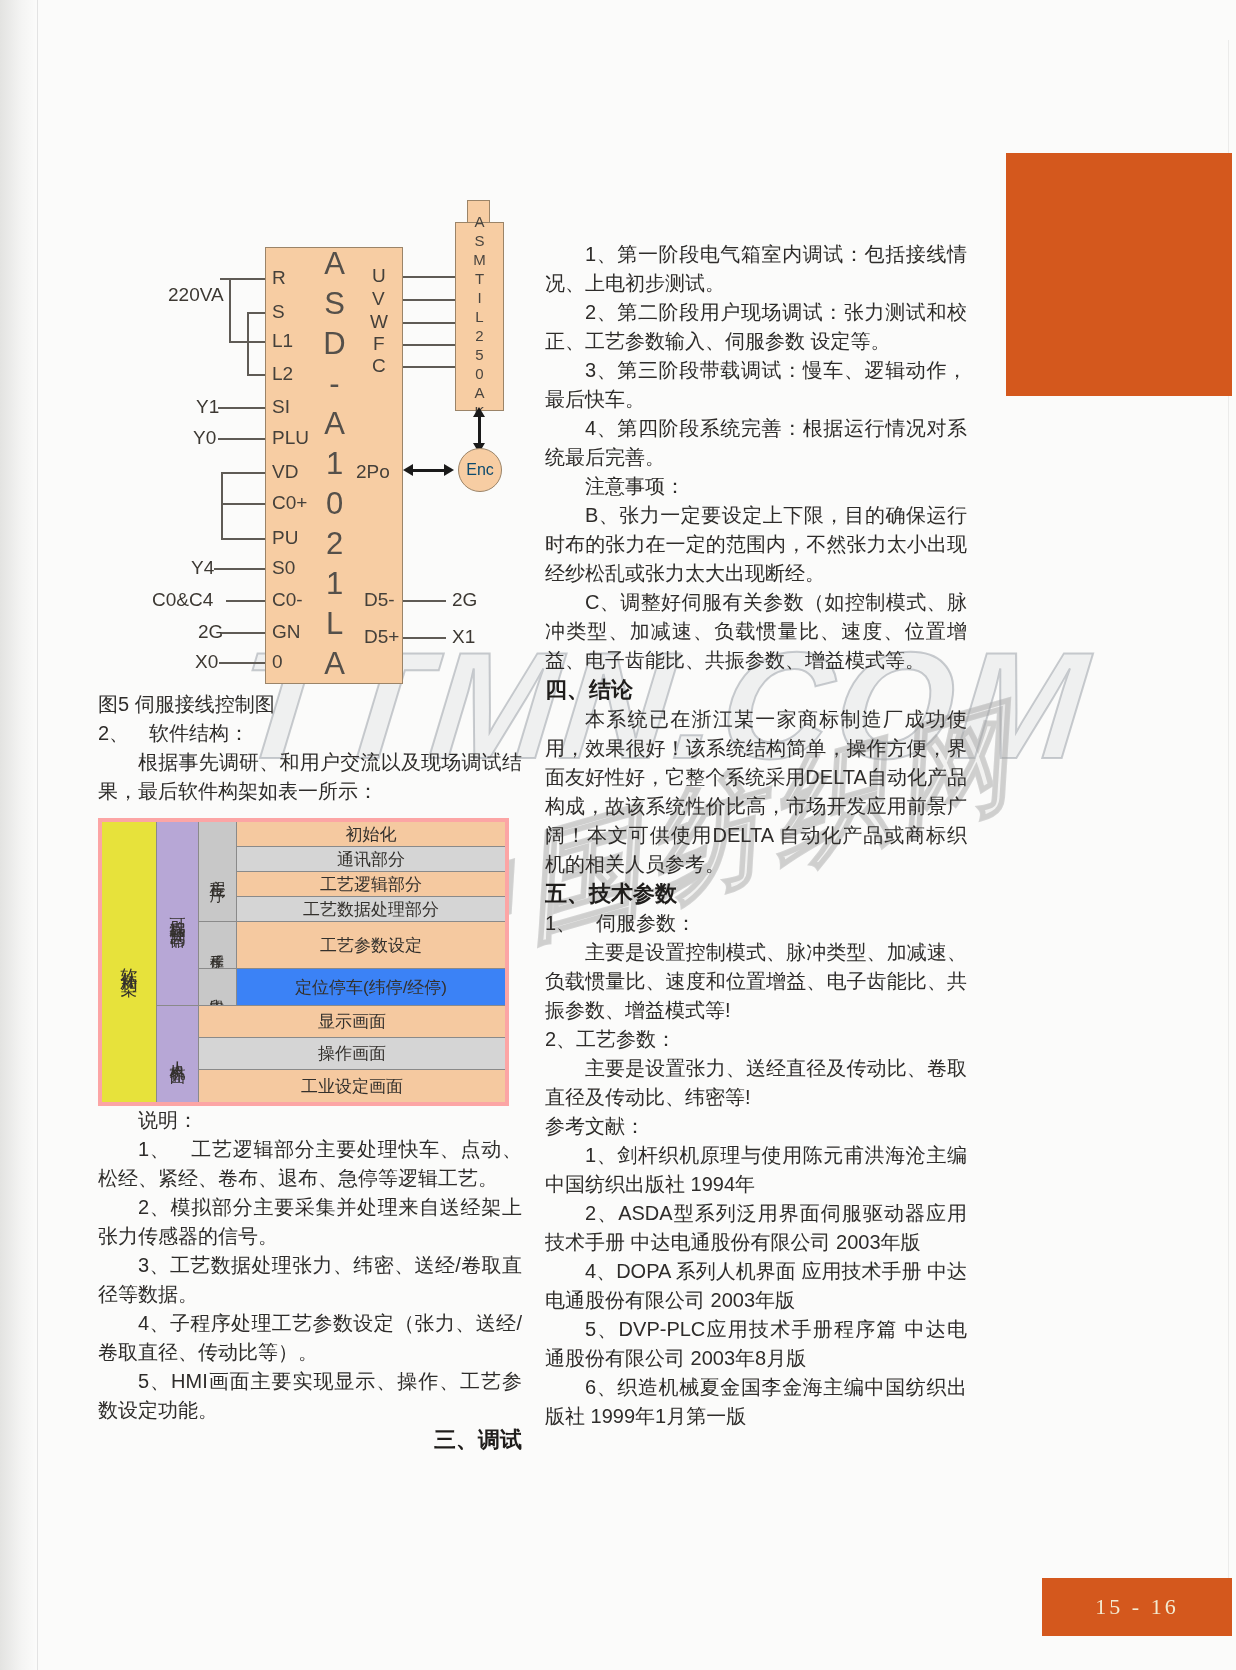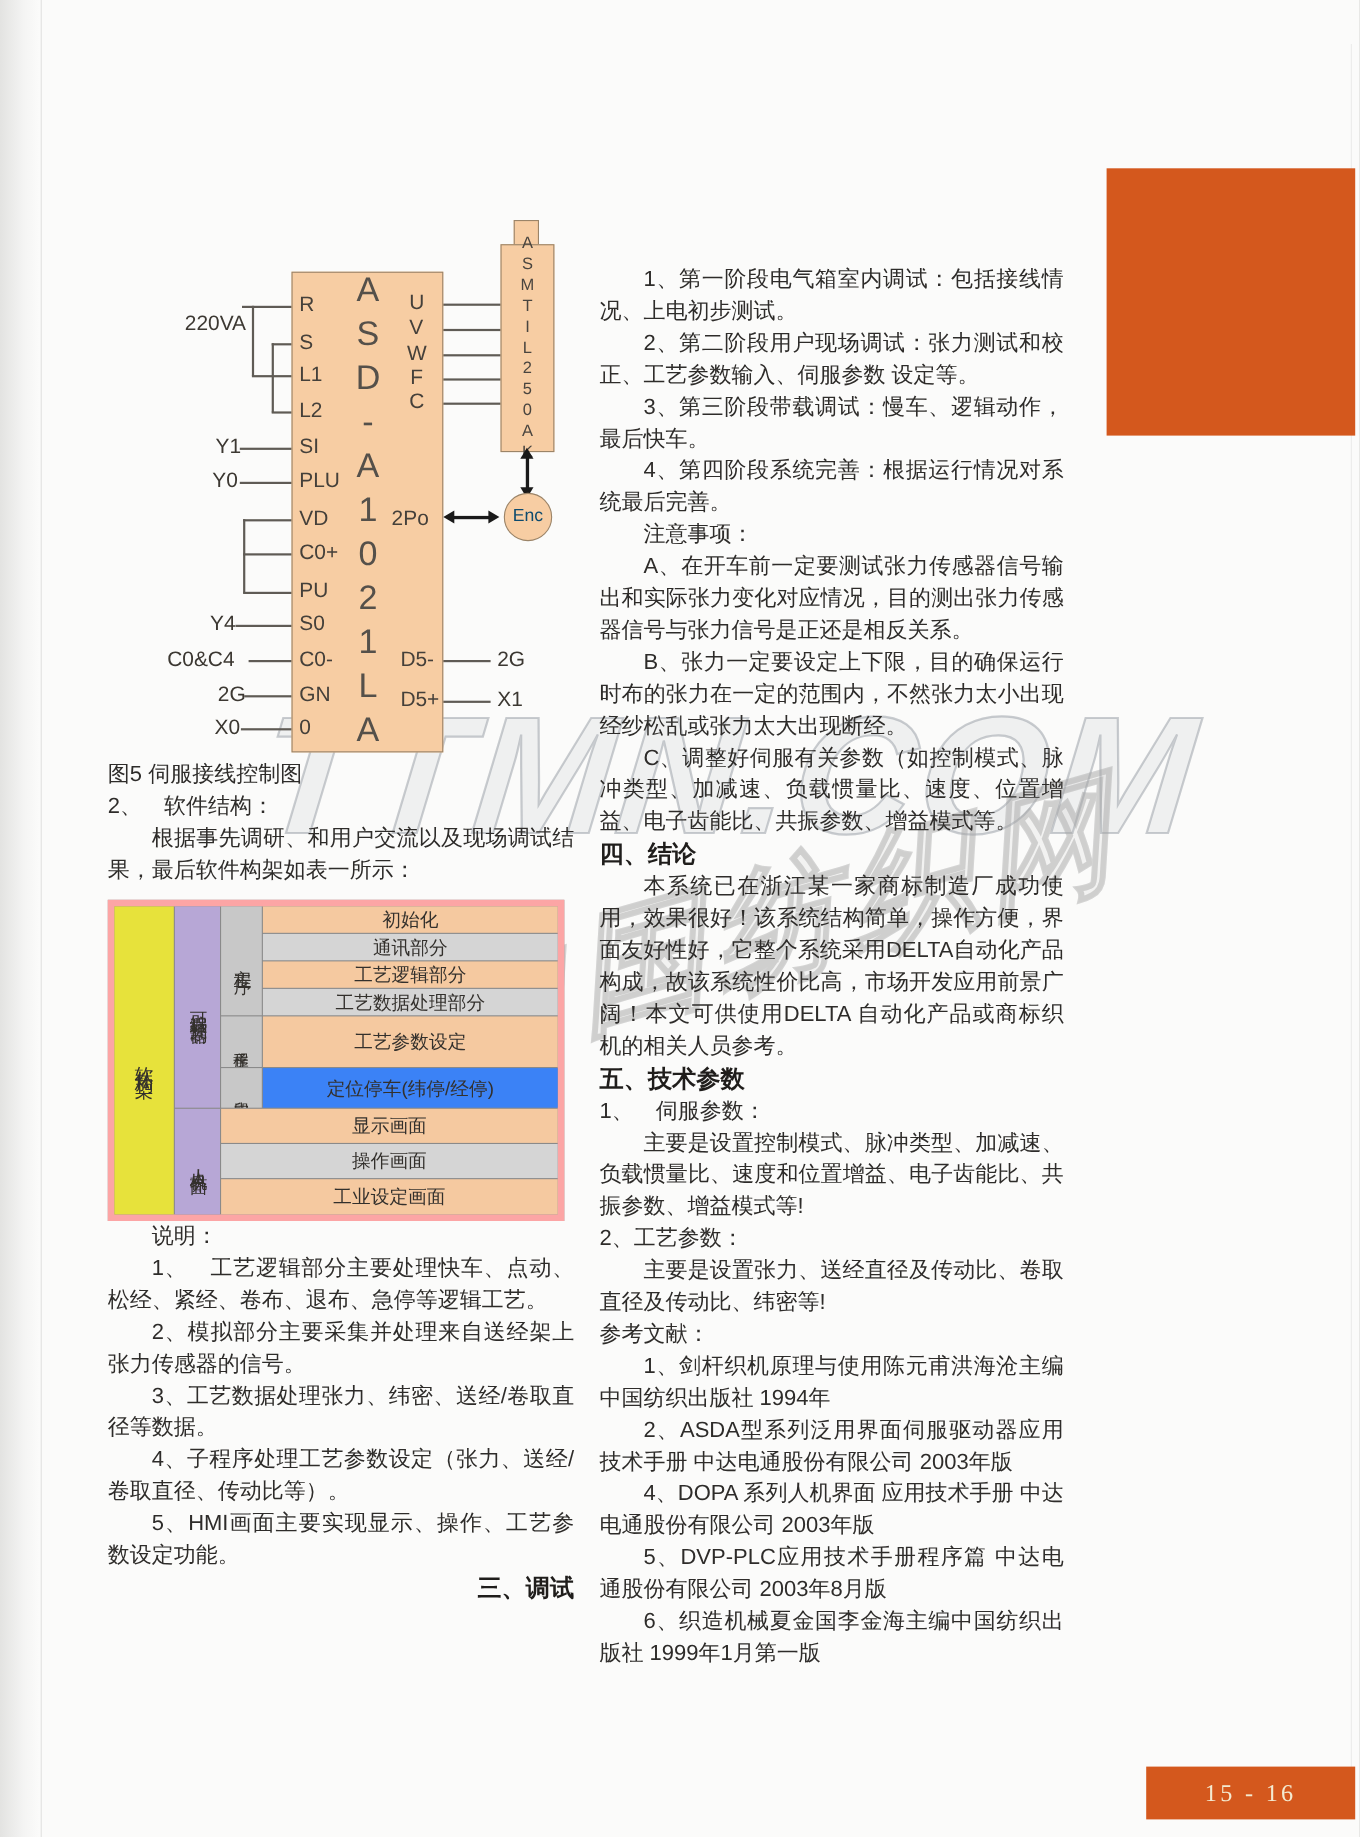--- a/index.html
+++ b/index.html
@@ -6,22 +6,22 @@
   .page{position:relative;width:1236px;height:1670px;background:#fbfbfa;overflow:hidden;
         font-family:"Liberation Sans",sans-serif;color:#2e2c2a;}
   
   .edge-left{position:absolute;left:0;top:0;width:36px;height:100%;
              background:linear-gradient(to right,#e3e3e1,#f4f4f3 60%,rgba(255,255,255,0));}
   .edge-line-l{position:absolute;left:37px;top:0;width:1px;height:100%;background:rgba(120,120,120,.18);}
   .edge-line-r{position:absolute;left:1228px;top:40px;width:1px;height:1590px;background:rgba(120,120,120,.12);}
 
   
   .orange-top{position:absolute;left:1006px;top:153px;width:226px;height:243px;}
-  .footer-bar{position:absolute;left:1042px;top:1578px;width:190px;height:48px;
-              display:flex;align-items:center;justify-content:center;margin-top:28px;}
+  .footer-bar{position:absolute;left:1042px;top:1578px;width:190px;height:58px;
+              display:flex;align-items:center;justify-content:center;}
   .footer-bar span{font-family:"Liberation Serif",serif;font-size:22px;letter-spacing:3px;color:#f3ead0;}
 
   
   .wm{position:absolute;pointer-events:none;white-space:nowrap;font-weight:bold;font-style:italic;
       color:rgba(172,177,184,.14);-webkit-text-stroke:2px rgba(150,156,164,.5);}
   .wm-latin{left:238px;top:618px;font-size:152px;letter-spacing:4px;transform:skewX(-6deg);}
   .wm-cjk{left:390px;top:760px;font-size:118px;letter-spacing:10px;transform:rotate(-16deg) skewX(-6deg);
           -webkit-text-stroke:2px rgba(165,165,165,.45);color:rgba(180,180,180,.12);}
 
   
@@ -46,21 +46,21 @@
   h3.sec{margin:0;font-size:22px;line-height:30px;font-weight:bold;color:#1f1d1b;}
   .l-col{left:98px;top:690px;width:424px;}
   .r-col{left:545px;top:240px;width:422px;}
   .mt4{margin-top:4px;} .mt20{margin-top:20px;}
   .mt26{margin-top:26px;text-align:right;} .mt46{margin-top:46px;}
 
   
   .swtable{width:403px;margin-top:12px;display:grid;
            grid-template-columns:54px 41px 37px 1fr;
            grid-template-rows:24px 24px 24px 24px 46px 36px 31px 31px 32px;
-           gap:1px;background:#8a8a8a;border:6px solid #fca5a5;}
+           gap:1px;background:#8a8a8a;border:4px solid #fca5a5;}
   .cell{display:flex;align-items:center;justify-content:center;font-size:17px;color:#33302c;overflow:hidden;}
   .vcell{writing-mode:vertical-rl;text-orientation:upright;letter-spacing:3px;font-size:16px;line-height:1;}
 </style>
 </head>
 <body>
 
 <div class="page">
 
   <div class="edge-left"></div>
   <div class="edge-line-l"></div>
@@ -186,21 +186,20 @@
     <p class="ind">5、HMI画面主要实现显示、操作、工艺参数设定功能。</p>
     <h3 class="sec mt26">三、调试</h3>
   </div>
 
   <div class="col r-col">
     <p class="ind">1、第一阶段电气箱室内调试：包括接线情况、上电初步测试。</p>
     <p class="ind">2、第二阶段用户现场调试：张力测试和校正、工艺参数输入、伺服参数 设定等。</p>
     <p class="ind">3、第三阶段带载调试：慢车、逻辑动作，最后快车。</p>
     <p class="ind">4、第四阶段系统完善：根据运行情况对系统最后完善。</p>
     <p class="ind">注意事项：</p>
-    <p class="ind">A、在开车前一定要测试张力传感器信号输出和实际张力变化对应情况，目的测出张力传感器信号与张力信号是正还是相反关系。</p>
     <p class="ind">B、张力一定要设定上下限，目的确保运行时布的张力在一定的范围内，不然张力太小出现经纱松乱或张力太大出现断经。</p>
     <p class="ind">C、调整好伺服有关参数（如控制模式、脉冲类型、加减速、负载惯量比、速度、位置增益、电子齿能比、共振参数、增益模式等。</p>
 
     <h3 class="sec mt20">四、结论</h3>
     <p class="ind mt4">本系统已在浙江某一家商标制造厂成功使用，效果很好！该系统结构简单，操作方便，界面友好性好，它整个系统采用DELTA自动化产品构成，故该系统性价比高，市场开发应用前景广阔！本文可供使用DELTA 自动化产品或商标织机的相关人员参考。</p>
 
     <h3 class="sec mt20">五、技术参数</h3>
     <p>1、　伺服参数：</p>
     <p class="ind">主要是设置控制模式、脉冲类型、加减速、负载惯量比、速度和位置增益、电子齿能比、共振参数、增益模式等!</p>
     <p>2、工艺参数：</p>

